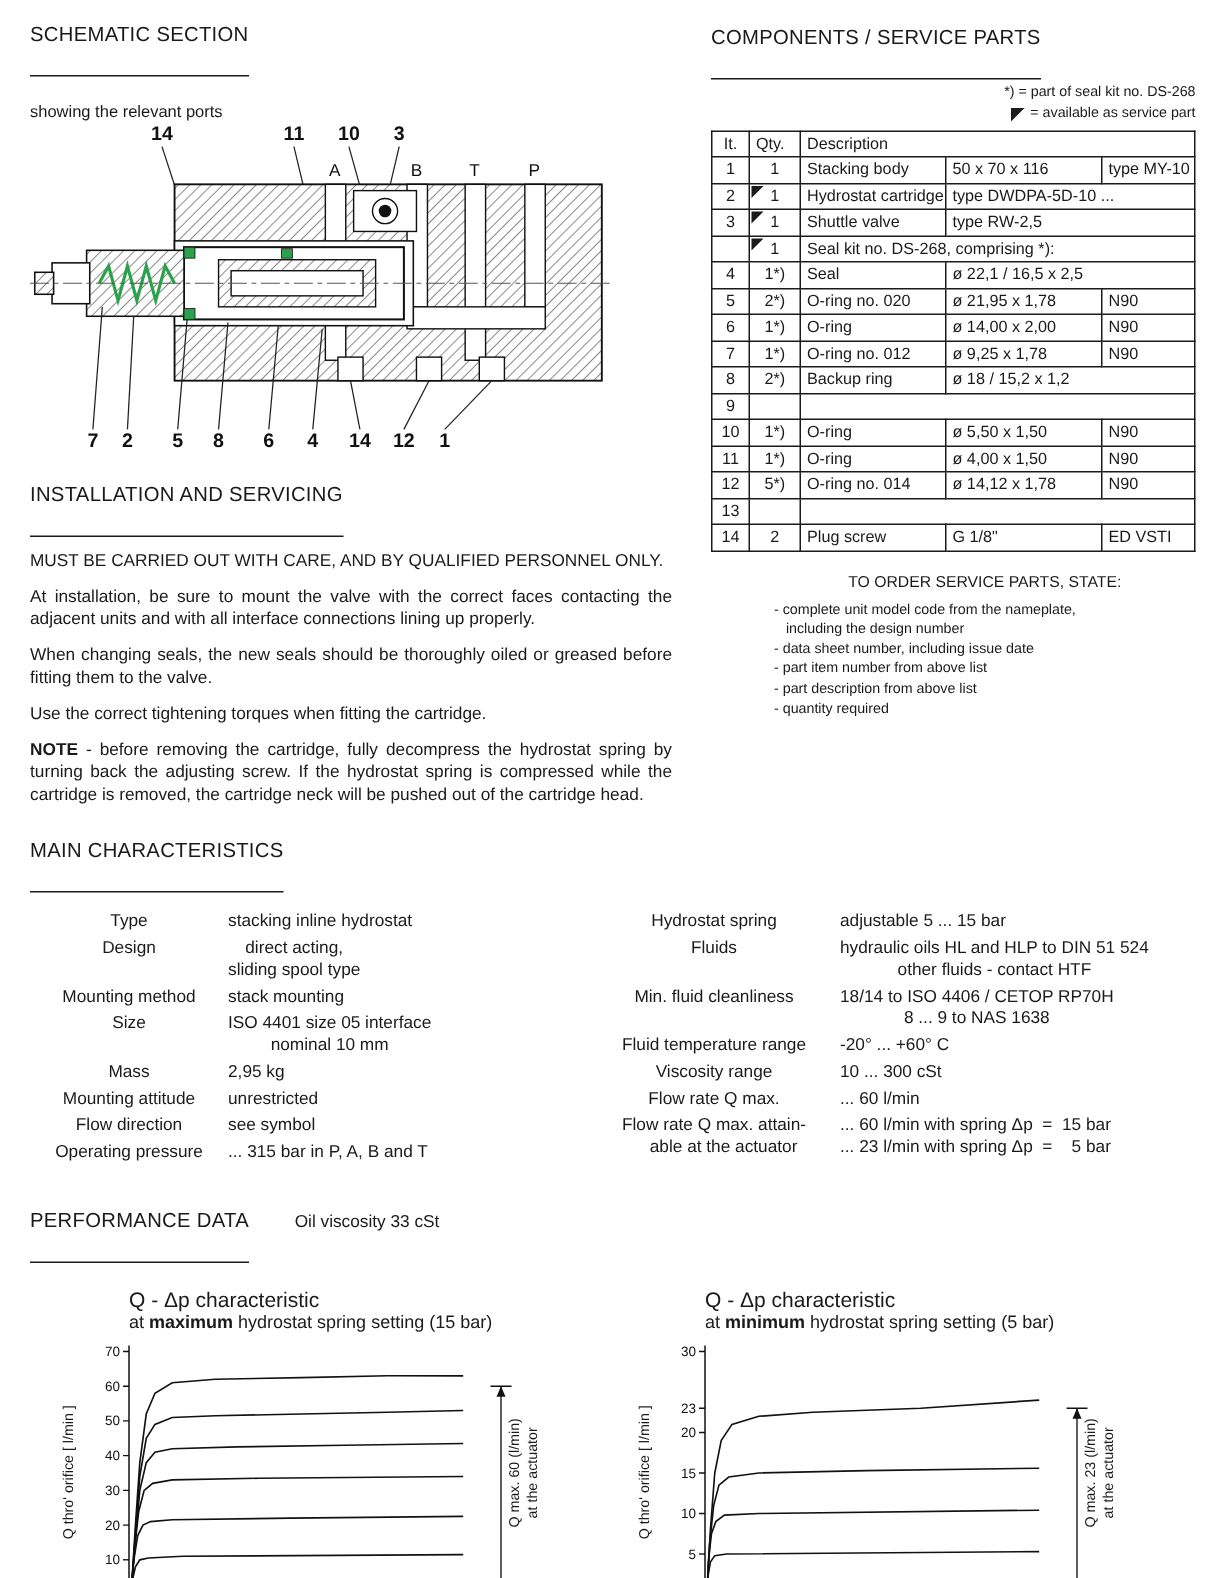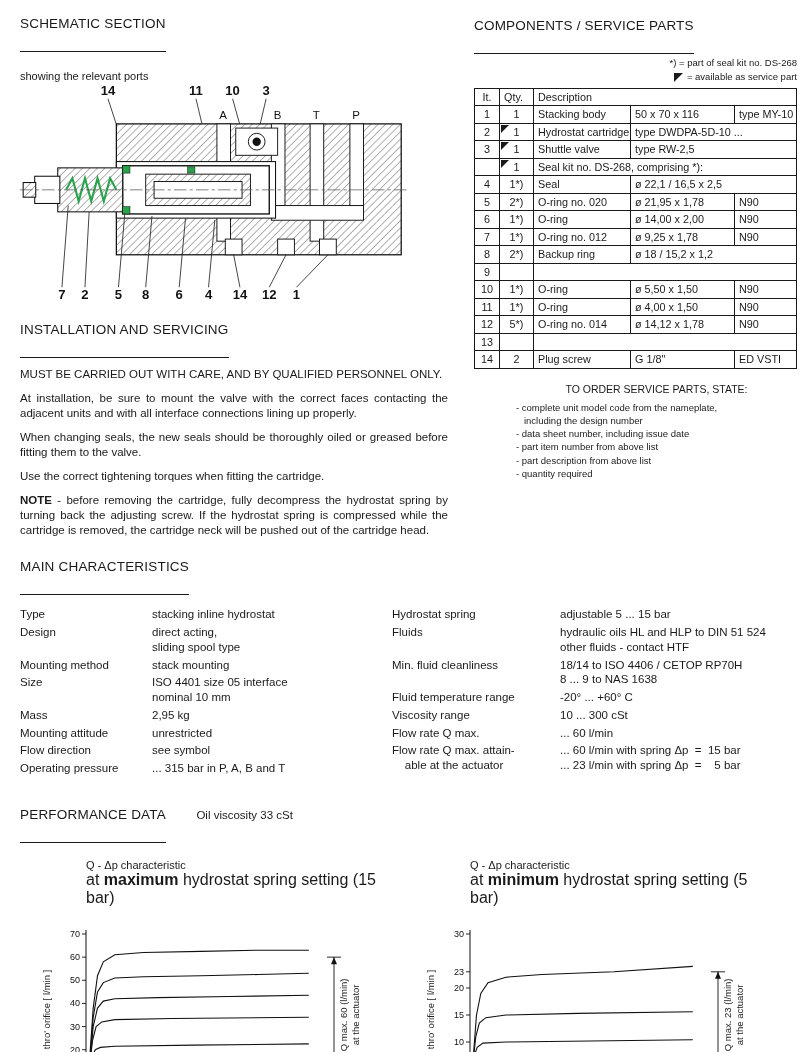--- a/index.html
+++ b/index.html
@@ -33,32 +33,32 @@
   td.c-qty { text-align:center; position:relative; }
   .tri-corner { position:absolute; left:1px; top:1px; border-top:8px solid #1a1a1a; border-right:8px solid transparent; }
   .order { margin-top:14px; margin-left:42px; }
   .order-heading { font-size:10.5px; margin-bottom:6px;text-align:center; }
   .order-item { font-size:9.5px; line-height:1.4; white-space:pre-wrap; }
 
   
   .chars { display:flex; margin-top:12px; font-size:11.5px; }
   .char-col-left { flex:0 0 372px; width:372px; }
   .char-col-right { flex:1; }
-  .char-row { display:flex; margin-bottom:3.5px; line-height:1.25; }
+  .char-row { display:flex; margin-bottom:3.5px; line-height:1.25;text-align:center; }
   .char-col-left .char-label { flex:0 0 132px; width:132px; }
   .char-col-right .char-label { flex:0 0 168px; width:168px; }
   .char-label, .char-value { white-space:pre-wrap; }
 
   
   .perf-header { margin-top:26px; }
   .perf-sub { font-size:11.5px; margin-left:26px; }
   .charts-row { display:flex; gap:36px; margin-left:22px; margin-top:16px; }
   .chart-block { position:relative; width:348px; }
-  .chart-title { font-size:11px; margin-left:44px; }
-  .chart-subtitle { font-size:16px; margin-left:44px; margin-bottom:19px; }
+  .chart-title { font-size:14px; margin-left:44px; }
+  .chart-subtitle { font-size:12px; margin-left:44px; margin-bottom:5px; }
   .chart-area { position:relative; padding-left:14px; height:196px; }
   .ylab { position:absolute; left:-61px; top:83px; width:130px; text-align:center;
           transform:rotate(-90deg); font-size:9.5px; white-space:nowrap; }
   .rlab { position:absolute; left:258px; top:77px; width:100px; text-align:center;
           transform:rotate(-90deg); font-size:9.5px; line-height:1.25; white-space:pre-line; }
   .xlab { width:230px; margin-left:44px; text-align:center; font-size:10px; margin-top:2px; }
 </style>
 </head>
 <body>
 

